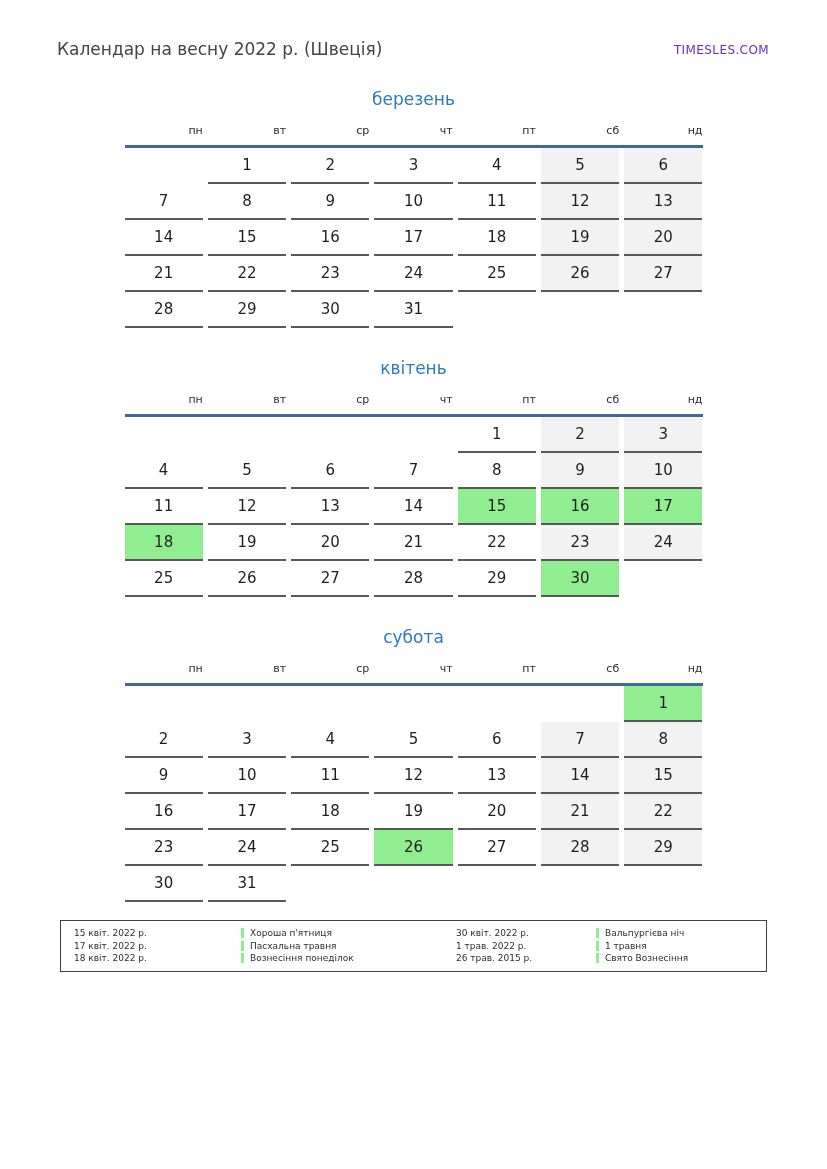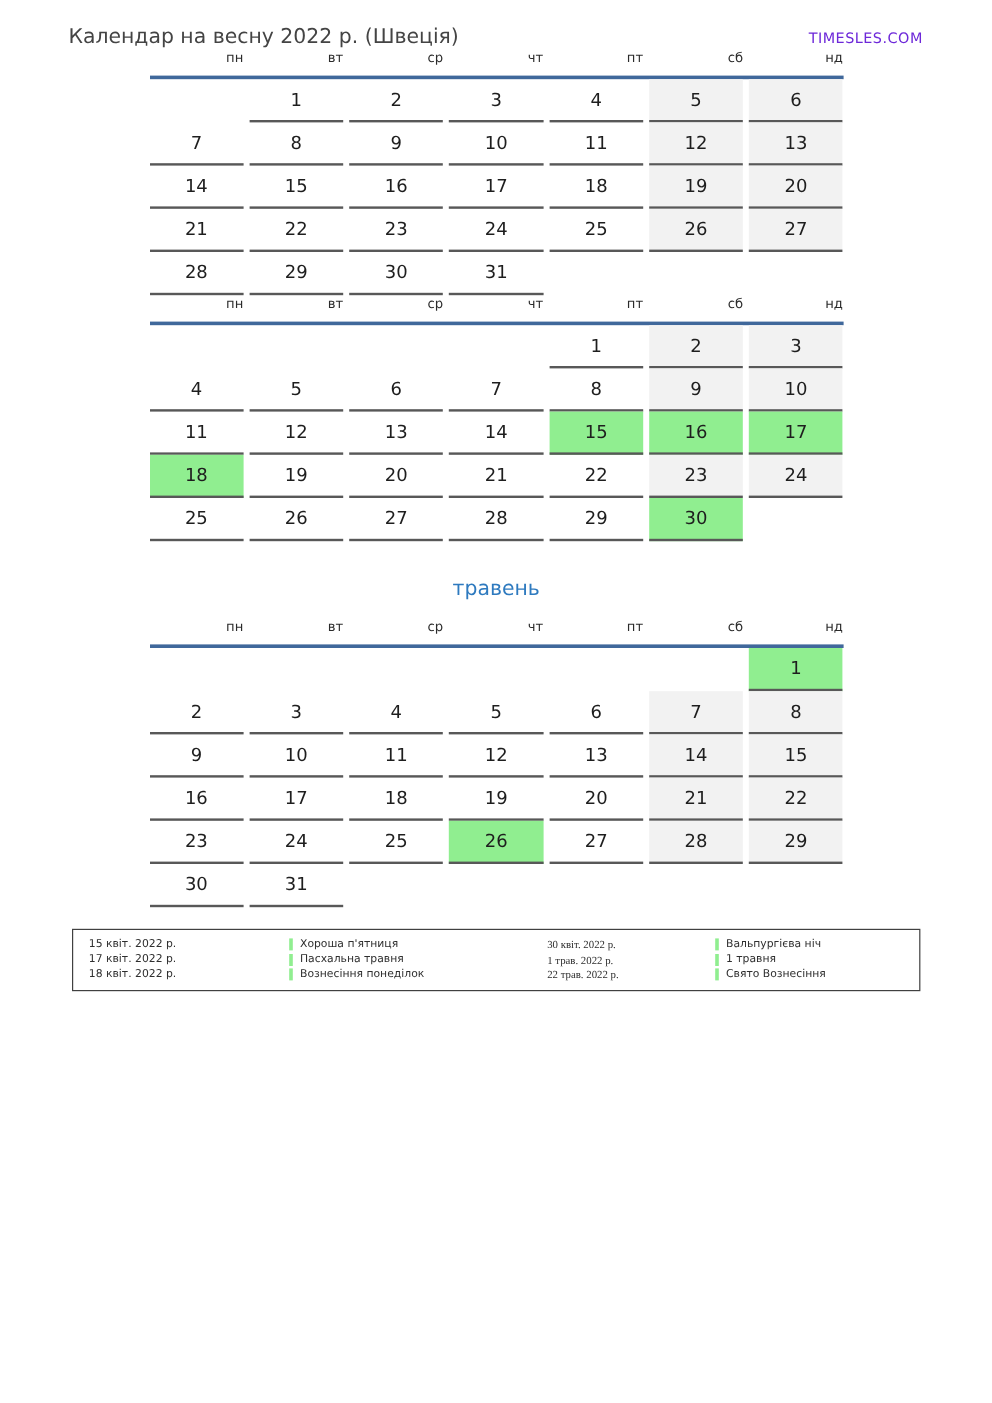--- a/index.html
+++ b/index.html
@@ -5,20 +5,21 @@
   * { margin: 0; padding: 0; box-sizing: border-box; }
   html, body { background: #ffffff; }
   body {
     width: 827px; height: 1169px;
     font-family: "DejaVu Sans", "Liberation Sans", sans-serif;
     position: relative; overflow: hidden;
   }
   .page-header {
     display: flex; justify-content: space-between; align-items: flex-start;
     padding: 21px 58px 0 57px;
+    margin-top: 18px;
   }
   .page-title { font-size: 17px; color: #444444; font-weight: normal; }
   .site-link {
     font-size: 12px; color: #6d28d9; letter-spacing: 0.4px;
     margin-top: 4px; text-decoration: none; cursor: pointer;
   }
   .months { width: 578px; margin: 0 auto; }
   .month-title {
     text-align: center; color: #2e7abf; font-size: 17px; font-weight: normal;
     padding: 30px 0 14px 0;
@@ -43,37 +44,38 @@
     border: 1px solid #404040;
     padding: 6px 12px 6px 13px;
     display: flex;
   }
   .legend-col { display: flex; flex-direction: column; }
   .legend-col-left { width: 382px; }
   .legend-col-right { flex: 1; }
   .legend-row { display: flex; align-items: center; height: 12.5px; }
   .legend-date { font-size: 9px; color: #2e2e2e; }
   .legend-col-left .legend-date { width: 167px; }
-  .legend-col-right .legend-date { width: 140px; font-family: Liberation Serif, serif; }
+  .legend-col-right .legend-date { width: 140px; }
   .legend-bar {
     width: 3px; height: 10px; background: #90ee90;
     margin-right: 6px; flex: 0 0 auto;
   }
   .legend-name { font-size: 9px; color: #2e2e2e; }
 </style>
 </head>
 <body>
 
 <header class="page-header">
   <h1 class="page-title">Календар на весну 2022 р. (Швеція)</h1>
   <a class="site-link">TIMESLES.COM</a>
 </header>
 
 <main class="months">
     <section class="month">
+      <h2 class="month-title">березень</h2>
       <div class="weekday-row">
         <span class="weekday">пн</span>
         <span class="weekday">вт</span>
         <span class="weekday">ср</span>
         <span class="weekday">чт</span>
         <span class="weekday">пт</span>
         <span class="weekday">сб</span>
         <span class="weekday">нд</span>
       </div>
       <div class="header-line"></div>
@@ -117,20 +119,21 @@
         <div class="cell day">28</div>
         <div class="cell day">29</div>
         <div class="cell day">30</div>
         <div class="cell day">31</div>
         <div class="cell"></div>
         <div class="cell"></div>
         <div class="cell"></div>
       </div>
     </section>
     <section class="month">
+      <h2 class="month-title">квітень</h2>
       <div class="weekday-row">
         <span class="weekday">пн</span>
         <span class="weekday">вт</span>
         <span class="weekday">ср</span>
         <span class="weekday">чт</span>
         <span class="weekday">пт</span>
         <span class="weekday">сб</span>
         <span class="weekday">нд</span>
       </div>
       <div class="header-line"></div>
@@ -174,21 +177,21 @@
         <div class="cell day">25</div>
         <div class="cell day">26</div>
         <div class="cell day">27</div>
         <div class="cell day">28</div>
         <div class="cell day">29</div>
         <div class="cell day holiday">30</div>
         <div class="cell"></div>
       </div>
     </section>
     <section class="month">
-      <h2 class="month-title">травень</h2>
+      <h2 class="month-title">субота</h2>
       <div class="weekday-row">
         <span class="weekday">пн</span>
         <span class="weekday">вт</span>
         <span class="weekday">ср</span>
         <span class="weekday">чт</span>
         <span class="weekday">пт</span>
         <span class="weekday">сб</span>
         <span class="weekday">нд</span>
       </div>
       <div class="header-line"></div>
@@ -272,18 +275,18 @@
       <span class="legend-date">30 квіт. 2022 р.</span>
       <span class="legend-bar"></span>
       <span class="legend-name">Вальпургієва ніч</span>
     </div>
     <div class="legend-row">
       <span class="legend-date">1 трав. 2022 р.</span>
       <span class="legend-bar"></span>
       <span class="legend-name">1 травня</span>
     </div>
     <div class="legend-row">
-      <span class="legend-date">22 трав. 2022 р.</span>
+      <span class="legend-date">26 трав. 2015 р.</span>
       <span class="legend-bar"></span>
       <span class="legend-name">Свято Вознесіння</span>
     </div>
   </div>
 </footer>
 
 </body></html>

